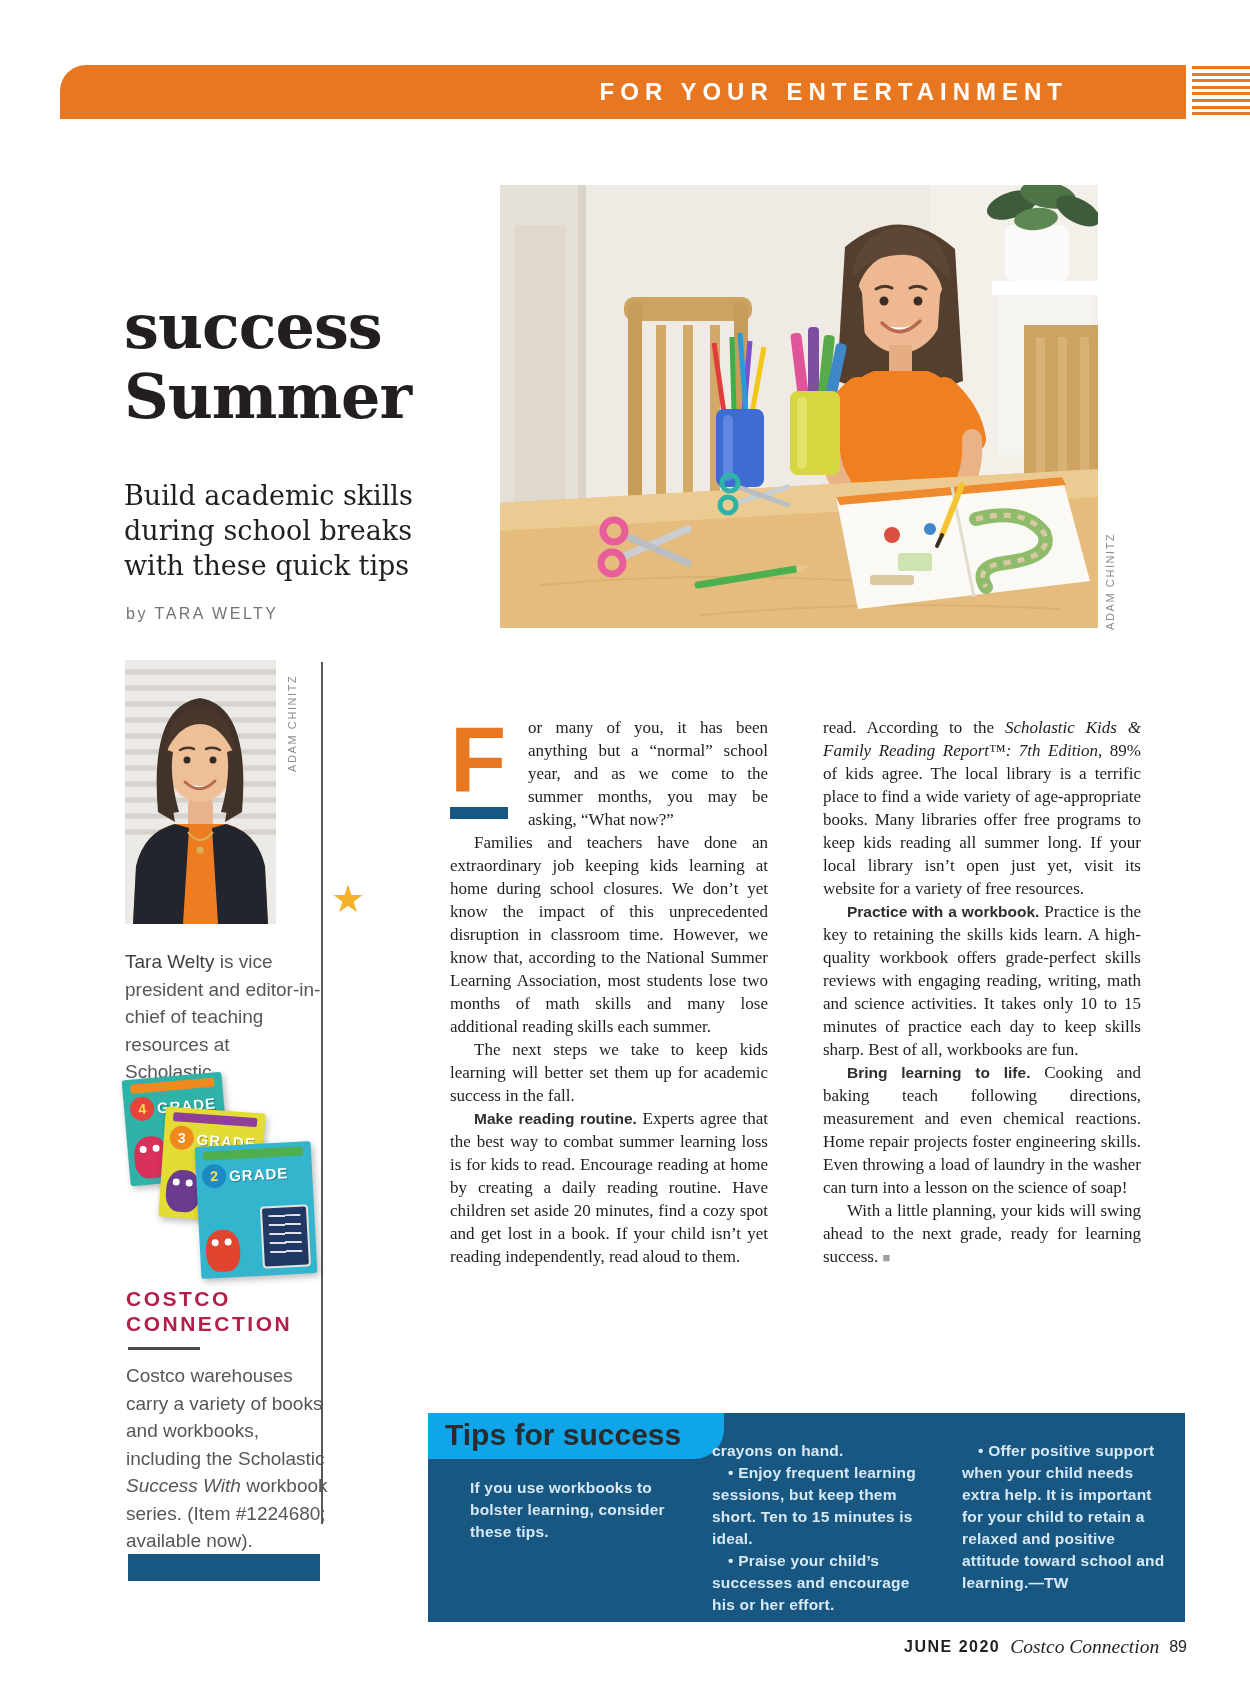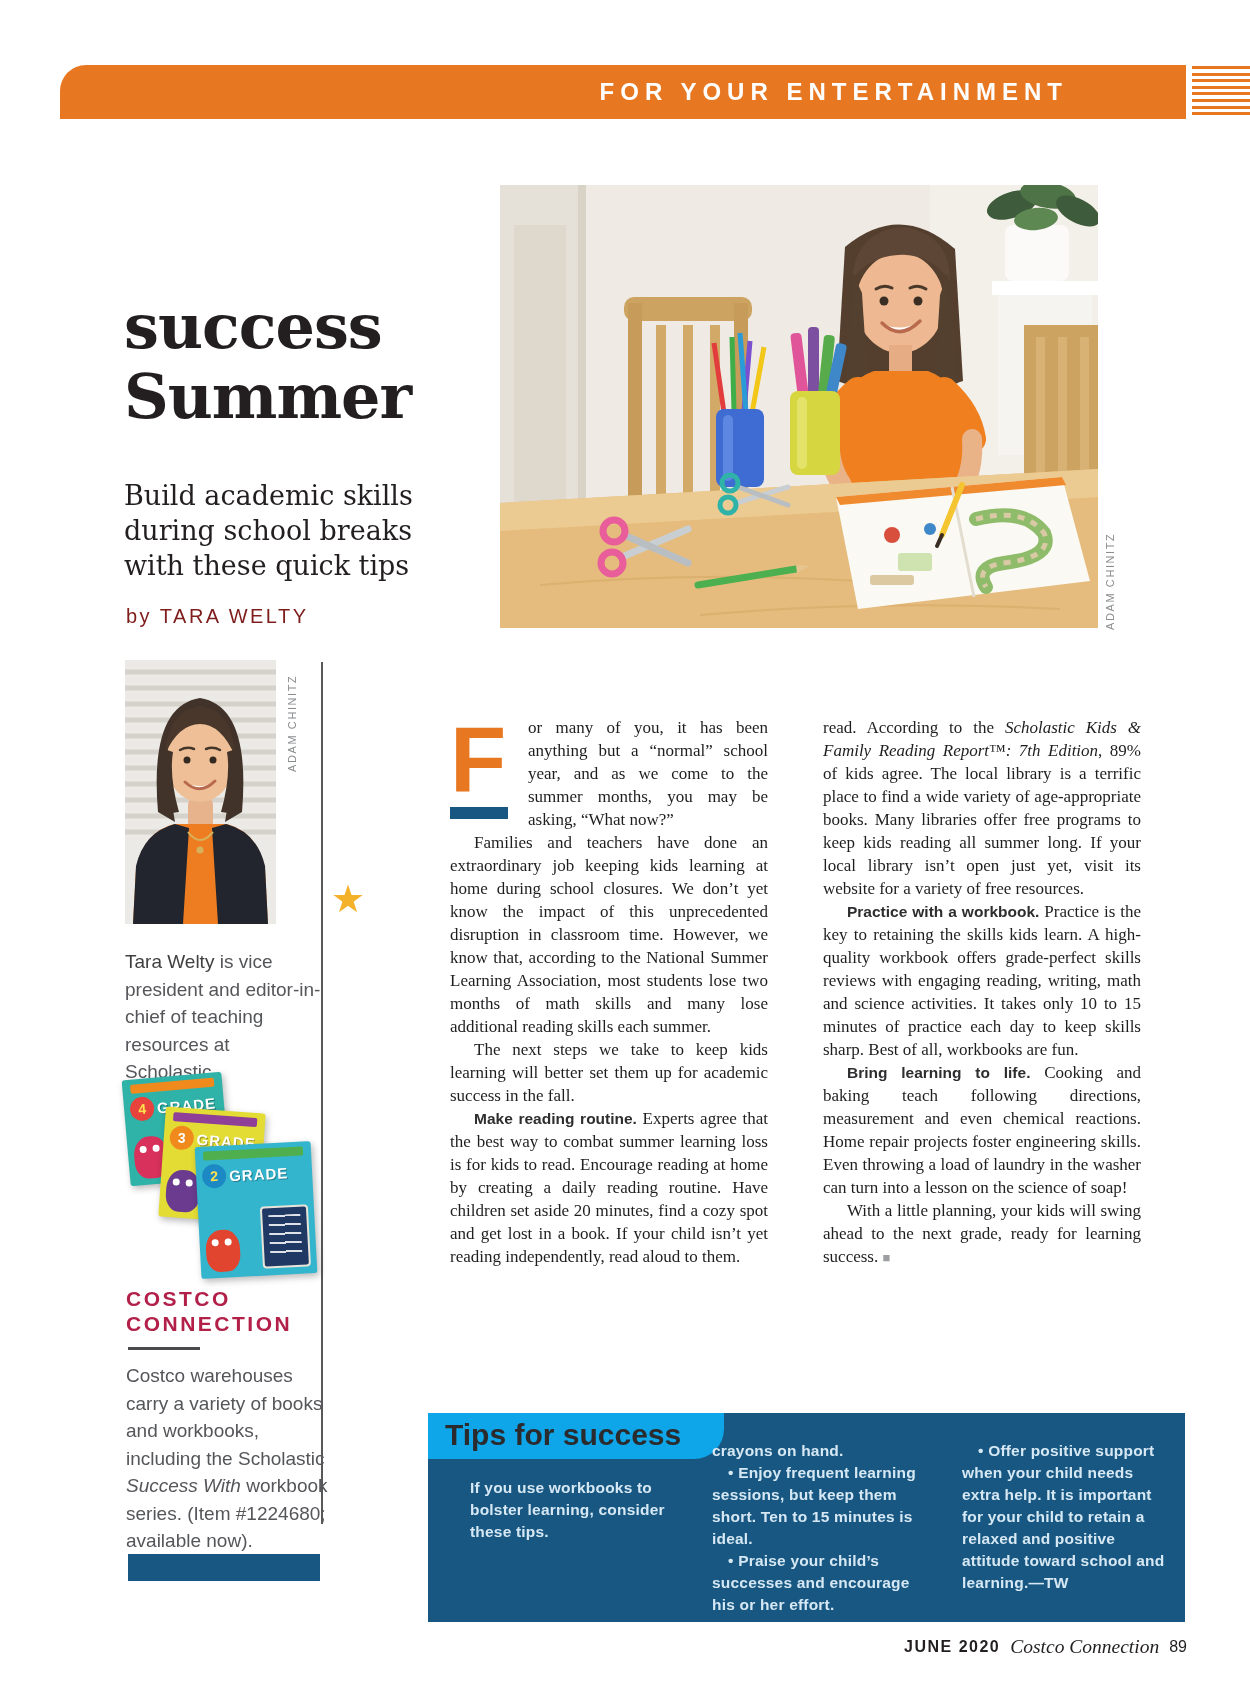--- a/index.html
+++ b/index.html
@@ -23,22 +23,22 @@
   .credit-author { left:286px; top:772px; }
 
   
   .title { position:absolute; left:124px; top:292px; margin:0;
            font-family:"DejaVu Serif", serif; font-weight:bold; font-size:62px;
            line-height:70px; color:#231F20; letter-spacing:-1px; }
   .tline { display:block; }
   .subtitle { position:absolute; left:124px; top:478px;
               font-family:"DejaVu Serif", serif; font-size:27px; line-height:35px; color:#231F20; }
   .sline { display:block; }
-  .byline { position:absolute; left:126px; top:605px; font-size:20px;
-            letter-spacing:2.5px; color:#7f1d1d; }
+  .byline { position:absolute; left:126px; top:605px; font-size:16px;
+            letter-spacing:2.5px; color:#737373; }
 
   
   .caption { position:absolute; left:125px; top:948px; width:198px; margin:0;
              font-size:19px; line-height:27.5px; color:#55565A; }
   .seg-cap-bold { font-weight:normal; color:#404040; }
   .star { position:absolute; left:331px; top:880px; font-size:38px; color:#F3B229; line-height:38px; }
   .vrule { position:absolute; left:321px; top:662px; width:2px; height:862px; background:#57585A; }
 
   .books { position:absolute; left:126px; top:1068px; width:202px; height:214px; }
   .book { position:absolute; border-radius:3px; box-shadow:2px 3px 7px rgba(0,0,0,0.28); overflow:hidden; }

